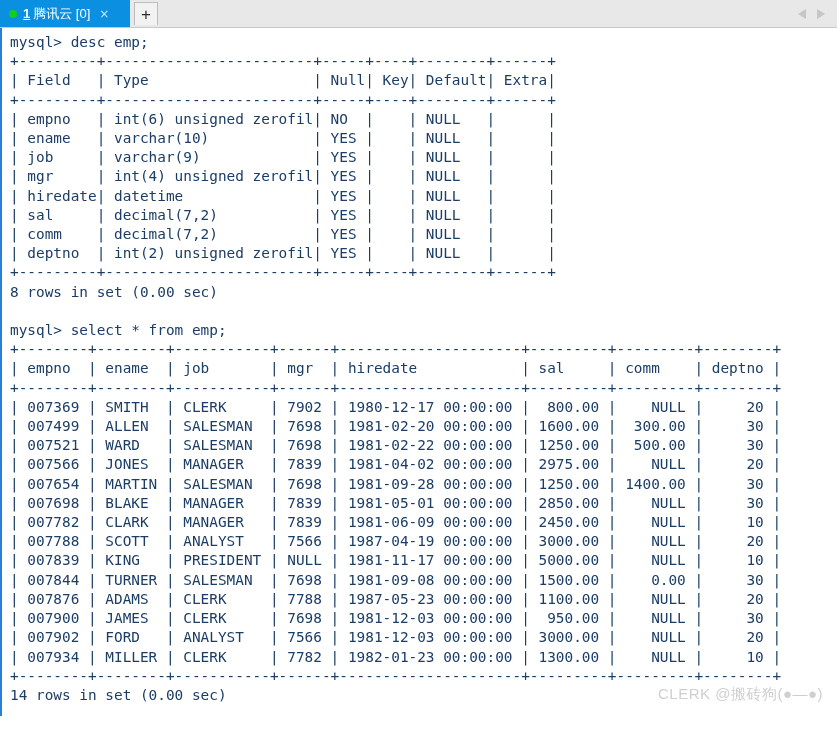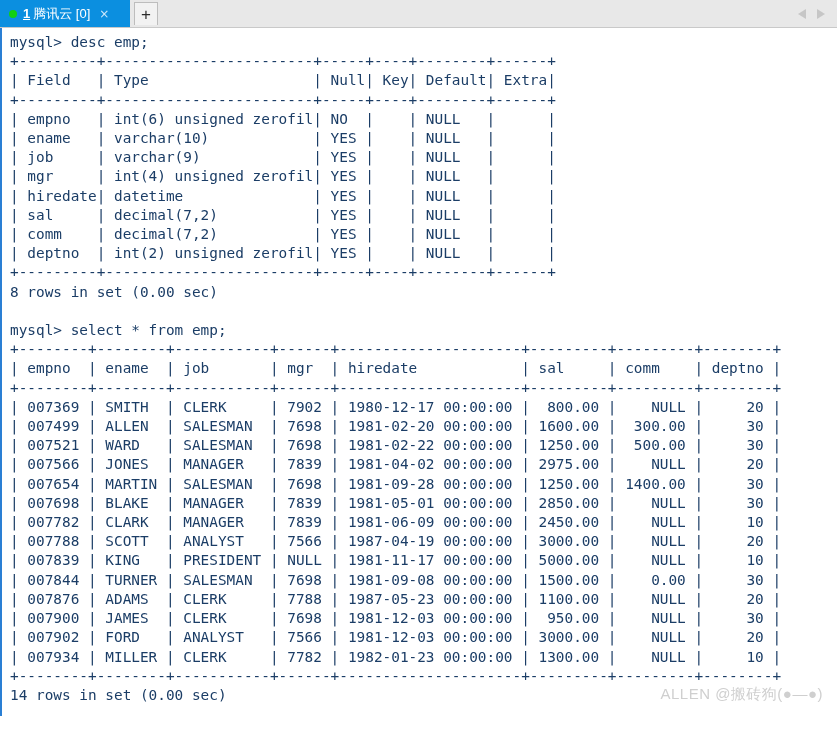--- a/index.html
+++ b/index.html
@@ -181,14 +181,14 @@
 | 007839 | KING   | PRESIDENT | NULL | 1981-11-17 00:00:00 | 5000.00 |    NULL |     10 |
 | 007844 | TURNER | SALESMAN  | 7698 | 1981-09-08 00:00:00 | 1500.00 |    0.00 |     30 |
 | 007876 | ADAMS  | CLERK     | 7788 | 1987-05-23 00:00:00 | 1100.00 |    NULL |     20 |
 | 007900 | JAMES  | CLERK     | 7698 | 1981-12-03 00:00:00 |  950.00 |    NULL |     30 |
 | 007902 | FORD   | ANALYST   | 7566 | 1981-12-03 00:00:00 | 3000.00 |    NULL |     20 |
 | 007934 | MILLER | CLERK     | 7782 | 1982-01-23 00:00:00 | 1300.00 |    NULL |     10 |
 +--------+--------+-----------+------+---------------------+---------+---------+--------+
 14 rows in set (0.00 sec)
 
 mysql&gt; <span class="cursor"></span></pre>
-  <div class="watermark">ALLEN @搬砖狗(●—●)</div>
+  <div class="watermark">CLERK @搬砖狗(●—●)</div>
 </div>
 
 </body></html>

